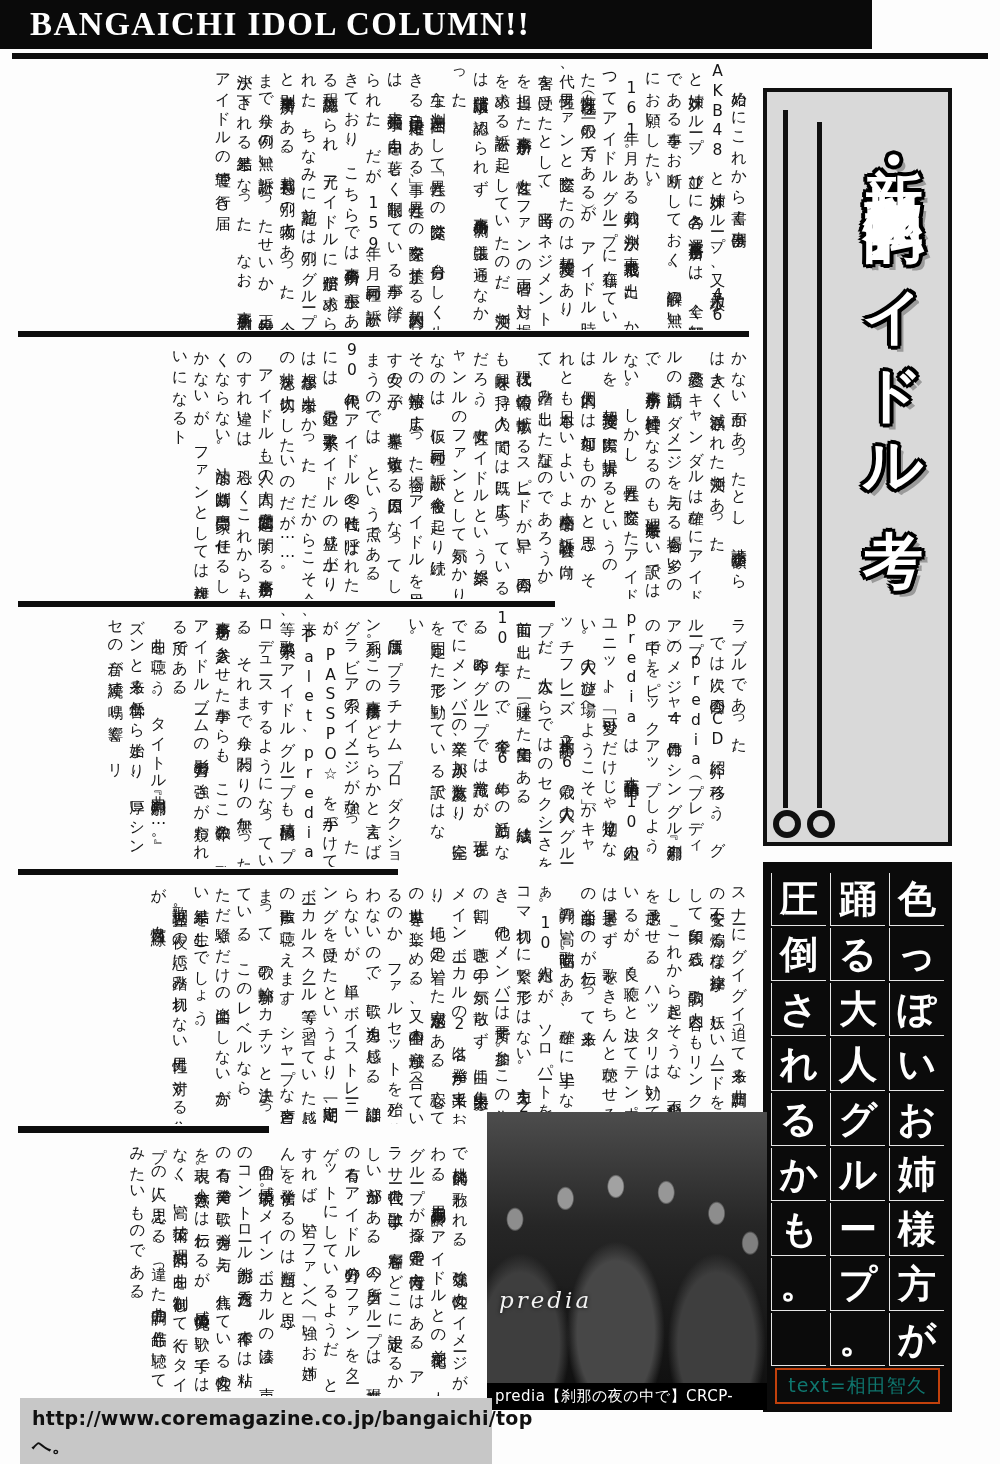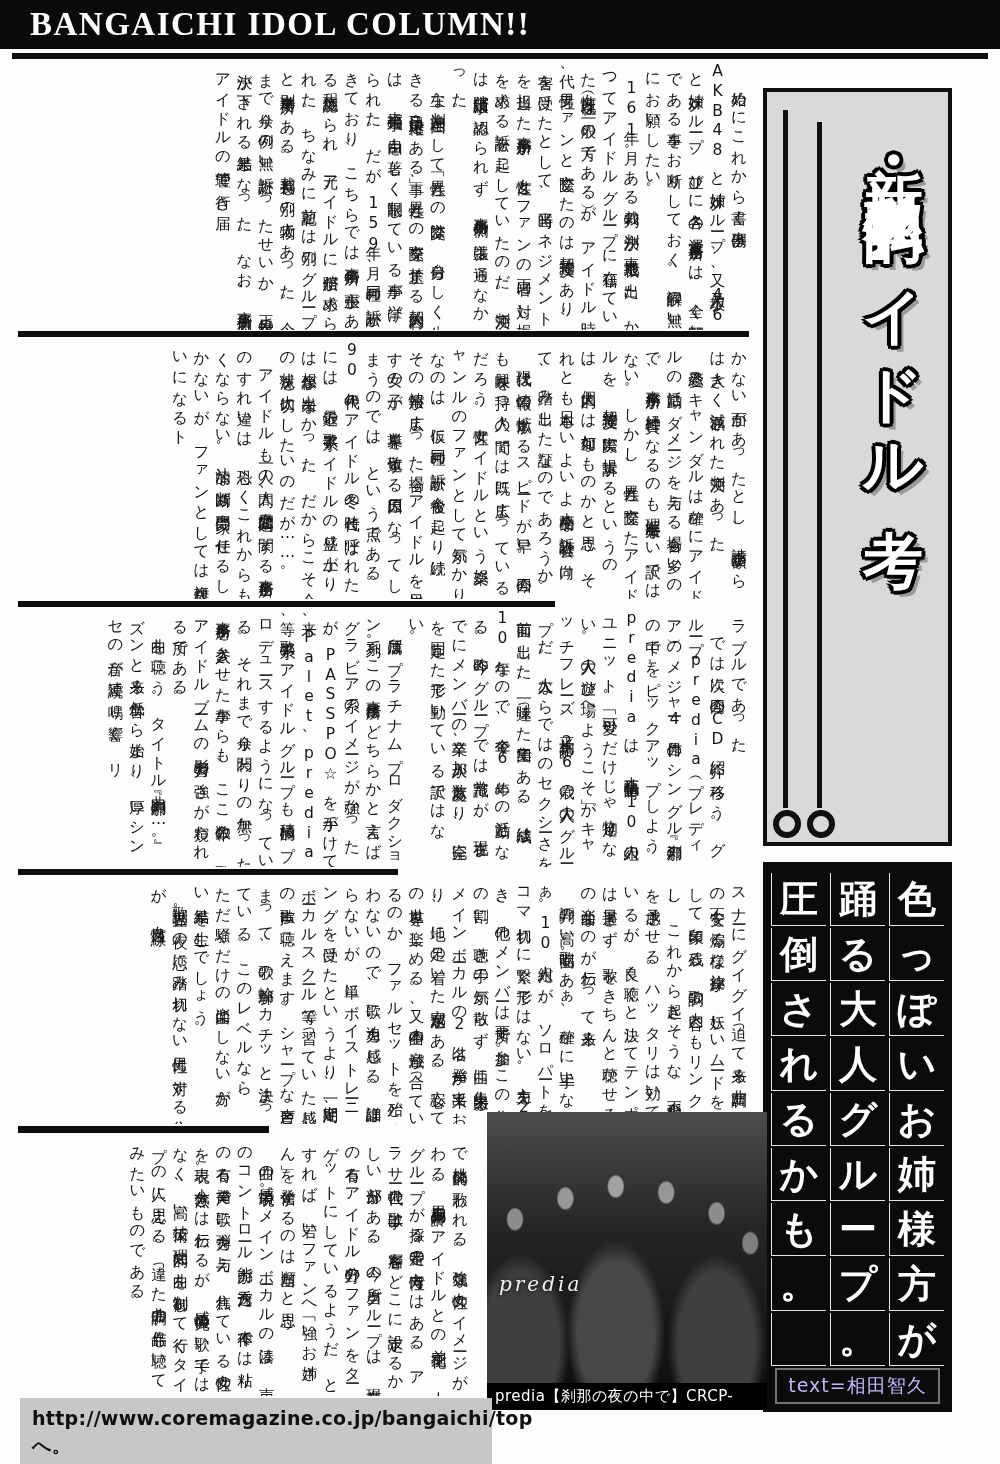--- a/index.html
+++ b/index.html
@@ -1,20 +1,20 @@
 <!DOCTYPE html>
 <html><head>
 <meta charset="utf-8">
 <style>
   html,body{margin:0;padding:0;background:#e8e8e8;}
   #page{position:relative;width:1000px;height:1464px;background:#fdfdfd;overflow:hidden;
         font-family:"DejaVu Sans",sans-serif;color:#1a1a1a;}
 
   
-  .header-bar{position:absolute;left:0;top:0;width:1000px;height:49px;background:#0a0a0a;
+  .header-bar{position:absolute;left:0;top:0;width:872px;height:49px;background:#0a0a0a;
               display:flex;align-items:center;}
   .header-title{font-family:"Liberation Serif","DejaVu Serif",serif;font-weight:bold;
                 color:#ffffff;font-size:33px;letter-spacing:1.5px;padding-left:30px;}
   .rule{position:absolute;background:#0d0d0d;}
   .rule-header{left:12px;top:53px;width:976px;height:6px;}
   .rule-1{left:18px;top:331px;width:731px;height:6px;}
   .rule-2{left:18px;top:601px;width:537px;height:6px;}
   .rule-3{left:18px;top:869px;width:380px;height:6px;}
   .rule-4{left:18px;top:1126px;width:251px;height:7px;}
 
@@ -49,40 +49,40 @@
   .headline-box{position:absolute;left:763px;top:862px;width:189px;height:550px;
                 background:#0b0b0b;}
   .hl-grid{position:absolute;left:6px;top:10px;right:6px;display:flex;
            flex-direction:row-reverse;justify-content:center;}
   .hl-col{display:flex;flex-direction:column;}
   .hl-cell{width:55px;height:53px;margin:1px 2px;box-sizing:border-box;
            border-left:1px solid #e6e6e6;border-bottom:1px solid #e6e6e6;
            display:flex;align-items:center;justify-content:center;
            font-family:"DejaVu Serif","Liberation Serif",serif;font-weight:bold;
            font-size:38px;color:#ffffff;}
-  .credit-box{position:absolute;left:12px;right:12px;bottom:8px;border:2px solid #737373;
-              text-align:center;color:#c4b5fd;font-size:19px;padding:3px 0;letter-spacing:1px;}
+  .credit-box{position:absolute;left:12px;right:12px;bottom:8px;border:2px solid #c2410c;
+              text-align:center;color:#0f766e;font-size:19px;padding:3px 0;letter-spacing:1px;}
 
   
   .photo{position:absolute;left:487px;top:1112px;width:280px;height:298px;overflow:hidden;
          background:#141414;}
   .photo-fill{position:absolute;inset:0;
     background:
       radial-gradient(16px 22px at 10% 36%,#8d8d8d 0 45%,transparent 55%),
       radial-gradient(16px 22px at 28% 29%,#979797 0 45%,transparent 55%),
       radial-gradient(16px 22px at 46% 25%,#a2a2a2 0 45%,transparent 55%),
       radial-gradient(16px 22px at 64% 27%,#979797 0 45%,transparent 55%),
       radial-gradient(16px 22px at 82% 34%,#8d8d8d 0 45%,transparent 55%),
       radial-gradient(16px 22px at 94% 44%,#7f7f7f 0 45%,transparent 55%),
       radial-gradient(70px 130px at 12% 78%,#3e3e3e 0 55%,transparent 70%),
       radial-gradient(70px 130px at 46% 74%,#474747 0 55%,transparent 70%),
       radial-gradient(70px 130px at 82% 78%,#3e3e3e 0 55%,transparent 70%),
       linear-gradient(180deg,#4d4d4d 0%,#262626 38%,#0d0d0d 100%);}
-  .photo-logo{position:absolute;left:12px;top:160px;font-family:"DejaVu Serif","Liberation Serif",serif;
-              font-style:italic;font-size:20px;color:#f2f2f2;letter-spacing:3px;
+  .photo-logo{position:absolute;left:12px;top:175px;font-family:"DejaVu Serif","Liberation Serif",serif;
+              font-style:italic;font-size:23px;color:#f2f2f2;letter-spacing:3px;
               text-shadow:0 0 4px rgba(0,0,0,.8);}
   .photo-caption{position:absolute;left:0;right:0;bottom:0;height:27px;background:#000000;
                  color:#ffffff;font-size:15px;line-height:27px;padding-left:8px;
                  letter-spacing:.5px;}
 
   
   .footer-note{position:absolute;left:20px;top:1398px;width:448px;height:58px;
                background:#c7c7c7;color:#101010;padding:7px 12px;box-sizing:content-box;}
   .footer-note div{font-size:19px;font-weight:bold;line-height:1.4;letter-spacing:.3px;}
 </style>

